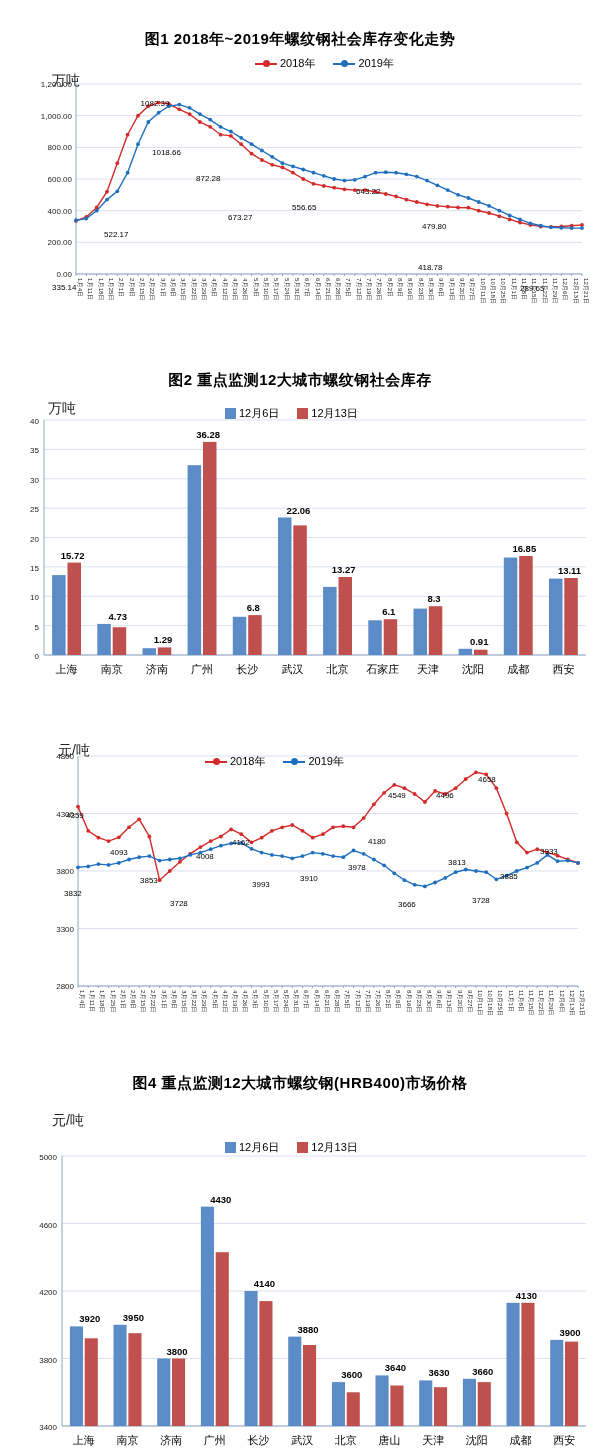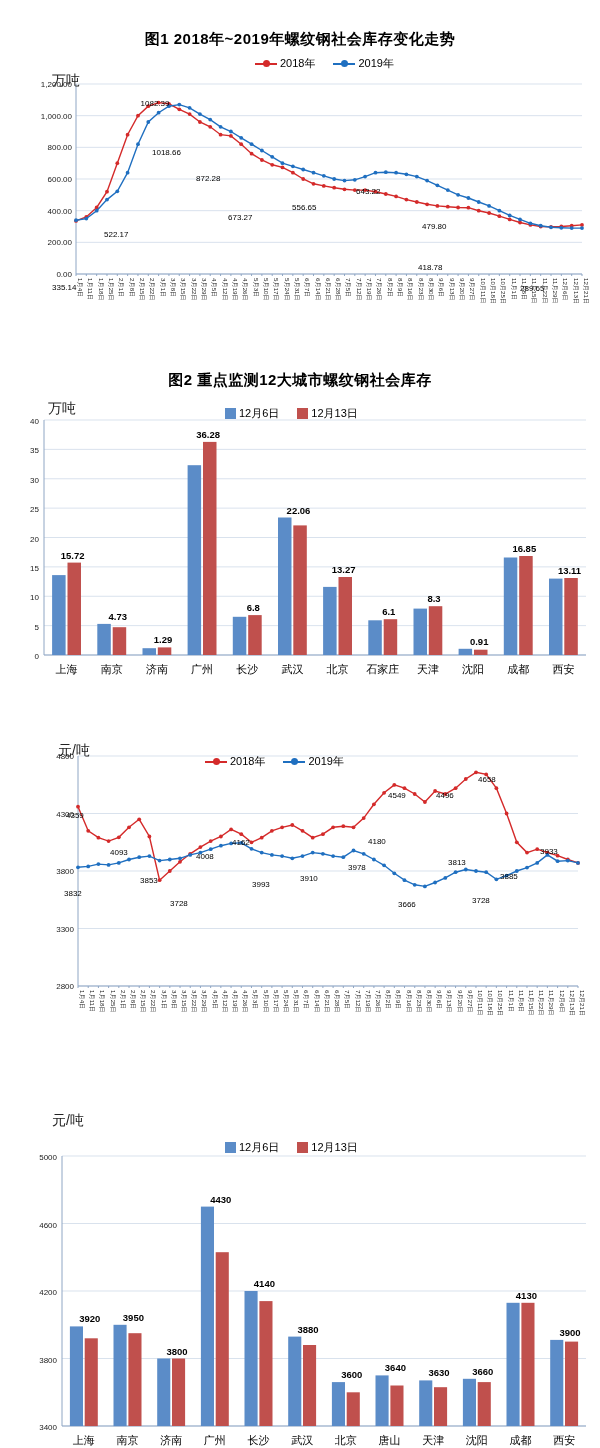--- a/index.html
+++ b/index.html
@@ -636,20 +636,21 @@
         <text x="436" y="72" class="val-text-sm" text-anchor="start">4496</text>
         <text x="478" y="56" class="val-text-sm" text-anchor="start">4658</text>
         <text x="398" y="181" class="val-text-sm" text-anchor="start">3666</text>
         <text x="448" y="139" class="val-text-sm" text-anchor="start">3813</text>
         <text x="472" y="177" class="val-text-sm" text-anchor="start">3728</text>
         <text x="500" y="153" class="val-text-sm" text-anchor="start">3885</text>
         <text x="540" y="128" class="val-text-sm" text-anchor="start">3933</text>
       </svg>
   </div>
 
+  <div class="fig-title" style="position:absolute;left:0;top:1048px;width:600px;">图4  重点监测12大城市螺纹钢(HRB400)市场价格</div>
 
   <div class="chart-block" style="position:absolute;left:0;top:1070px;width:600px;height:378px;">
     <div class="unit-label" style="left:52px;top:16px;">元/吨</div>
     <div class="legend" style="left:225px;top:44px;">
       <div class="legend-item">
         <span class="legend-swatch-box" style="background:#5b8cc8;"></span>
         <span class="legend-label">12月6日</span>
       </div>
       <div class="legend-item">
         <span class="legend-swatch-box" style="background:#c0504d;"></span>

